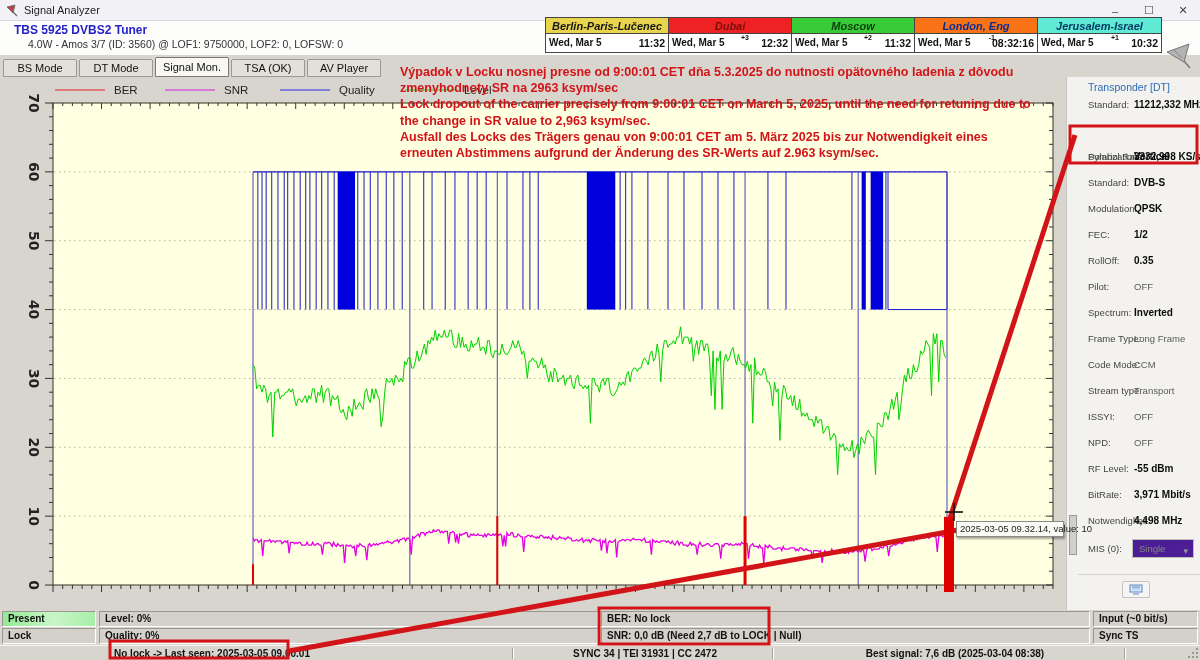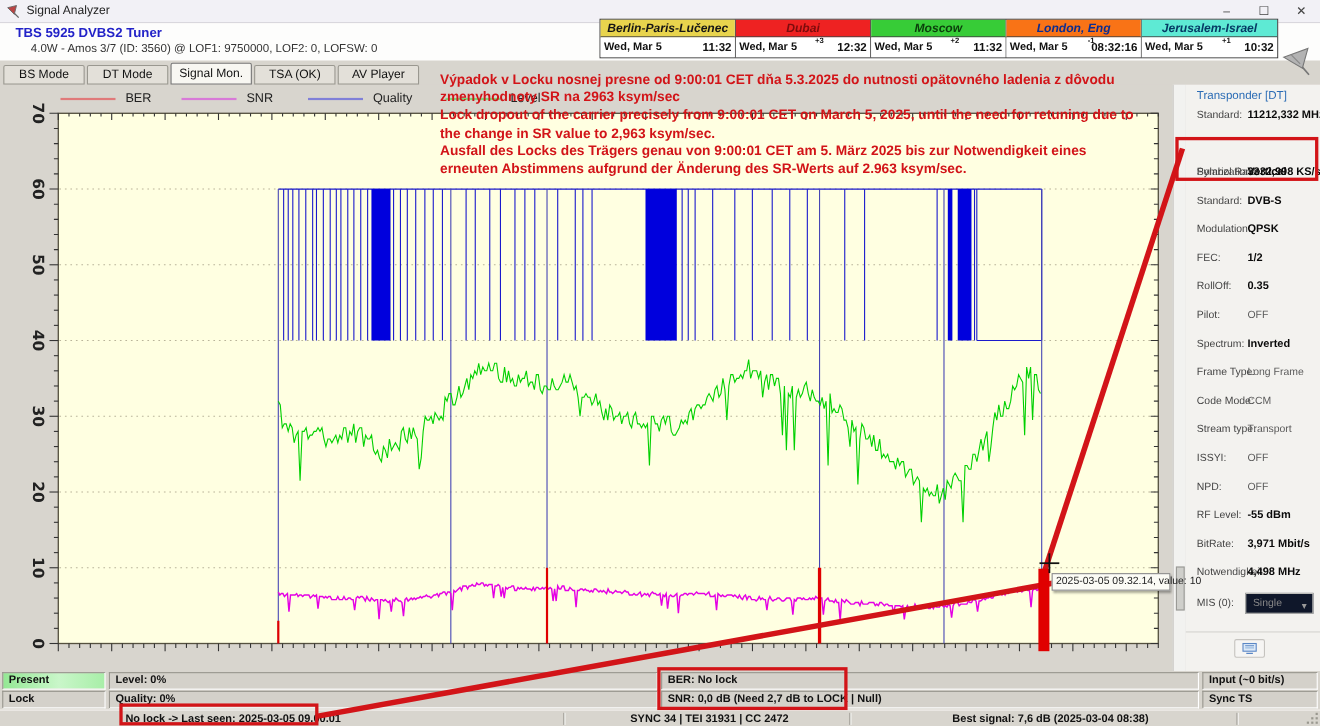--- a/index.html
+++ b/index.html
@@ -52,21 +52,21 @@
   .vthumb{position:absolute;left:2px;top:438px;width:8px;height:40px;background:#cfcfcb;border:1px solid #9a9a96;}
 
   .sidebar{position:absolute;left:1078px;top:77px;width:122px;height:533px;background:#f3f2ef;}
   .sb-title{position:absolute;left:10px;top:4px;font-size:10.5px;color:#2b6cb5;}
   .sb-row{position:absolute;left:0;width:122px;height:14px;}
   .sb-label{position:absolute;left:10px;top:0;font-size:9.5px;color:#454545;}
   .sb-value{position:absolute;left:56px;top:0;font-size:9.5px;color:#5a5a5a;white-space:nowrap;}
   .sb-value.bold{font-weight:bold;color:#0a0a0a;font-size:10px;}
   .sb-mis{position:absolute;left:0;top:462px;width:122px;height:20px;}
   .sb-mis-label{position:absolute;left:10px;top:4px;font-size:9.5px;color:#454545;}
-  .mis-select{position:absolute;left:54px;top:0px;width:62px;height:19px;background:#0f172a;
+  .mis-select{position:absolute;left:54px;top:0px;width:62px;height:19px;background:#4c1d95;
               border:1px solid #bdbdb9;font-size:9.5px;color:#888;line-height:17px;padding-left:6px;}
   .mis-chev{position:absolute;right:5px;top:3px;color:#999;font-size:9px;}
   .sb-sep{position:absolute;left:0;top:497px;width:122px;border-top:1px solid #d5d3cf;}
   .sb-btn{position:absolute;left:44px;top:504px;width:28px;height:17px;background:#f6f5f3;
           border:1px solid #c5c3bf;border-radius:2px;display:flex;align-items:center;justify-content:center;}
 
   .bar{position:absolute;height:16px;background:#d4d1ca;border:1px solid;
        border-color:#98968e #ffffff #ffffff #98968e;font-size:10px;font-weight:600;color:#111;
        padding:1px 5px;white-space:nowrap;overflow:hidden;}
   .bar.green{background:linear-gradient(90deg,#94e894 0%,#c9f6c9 55%,#a8eea8 100%);}

